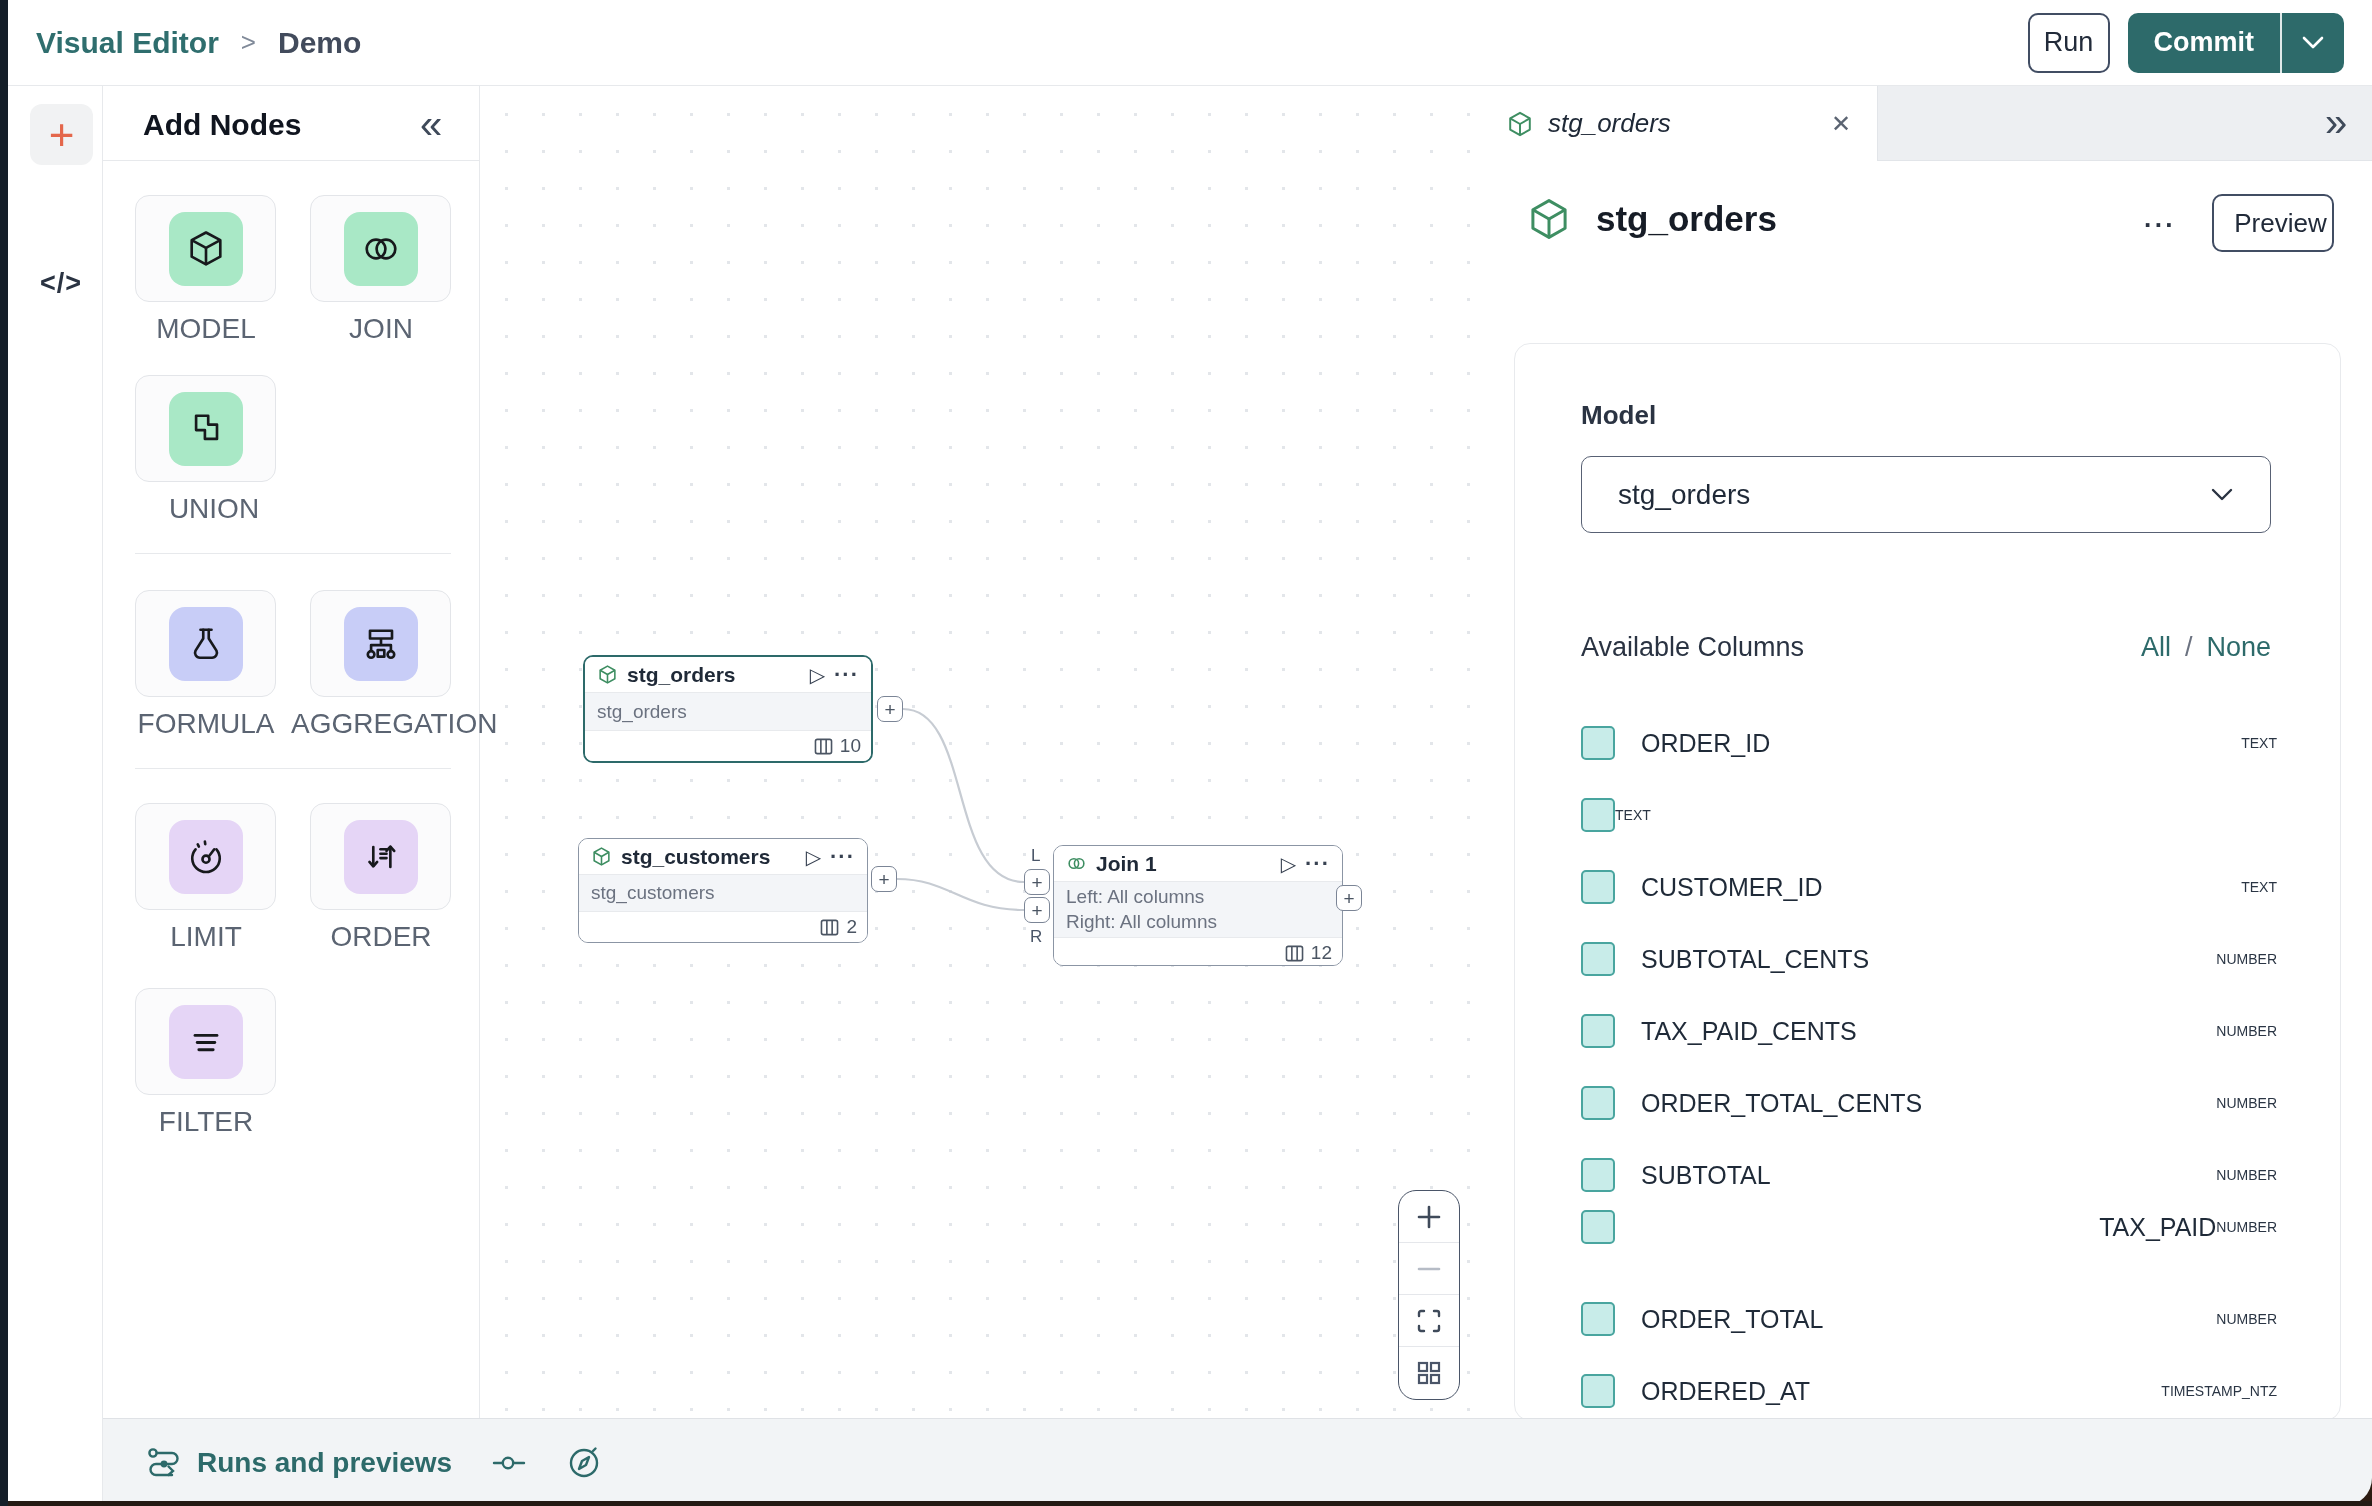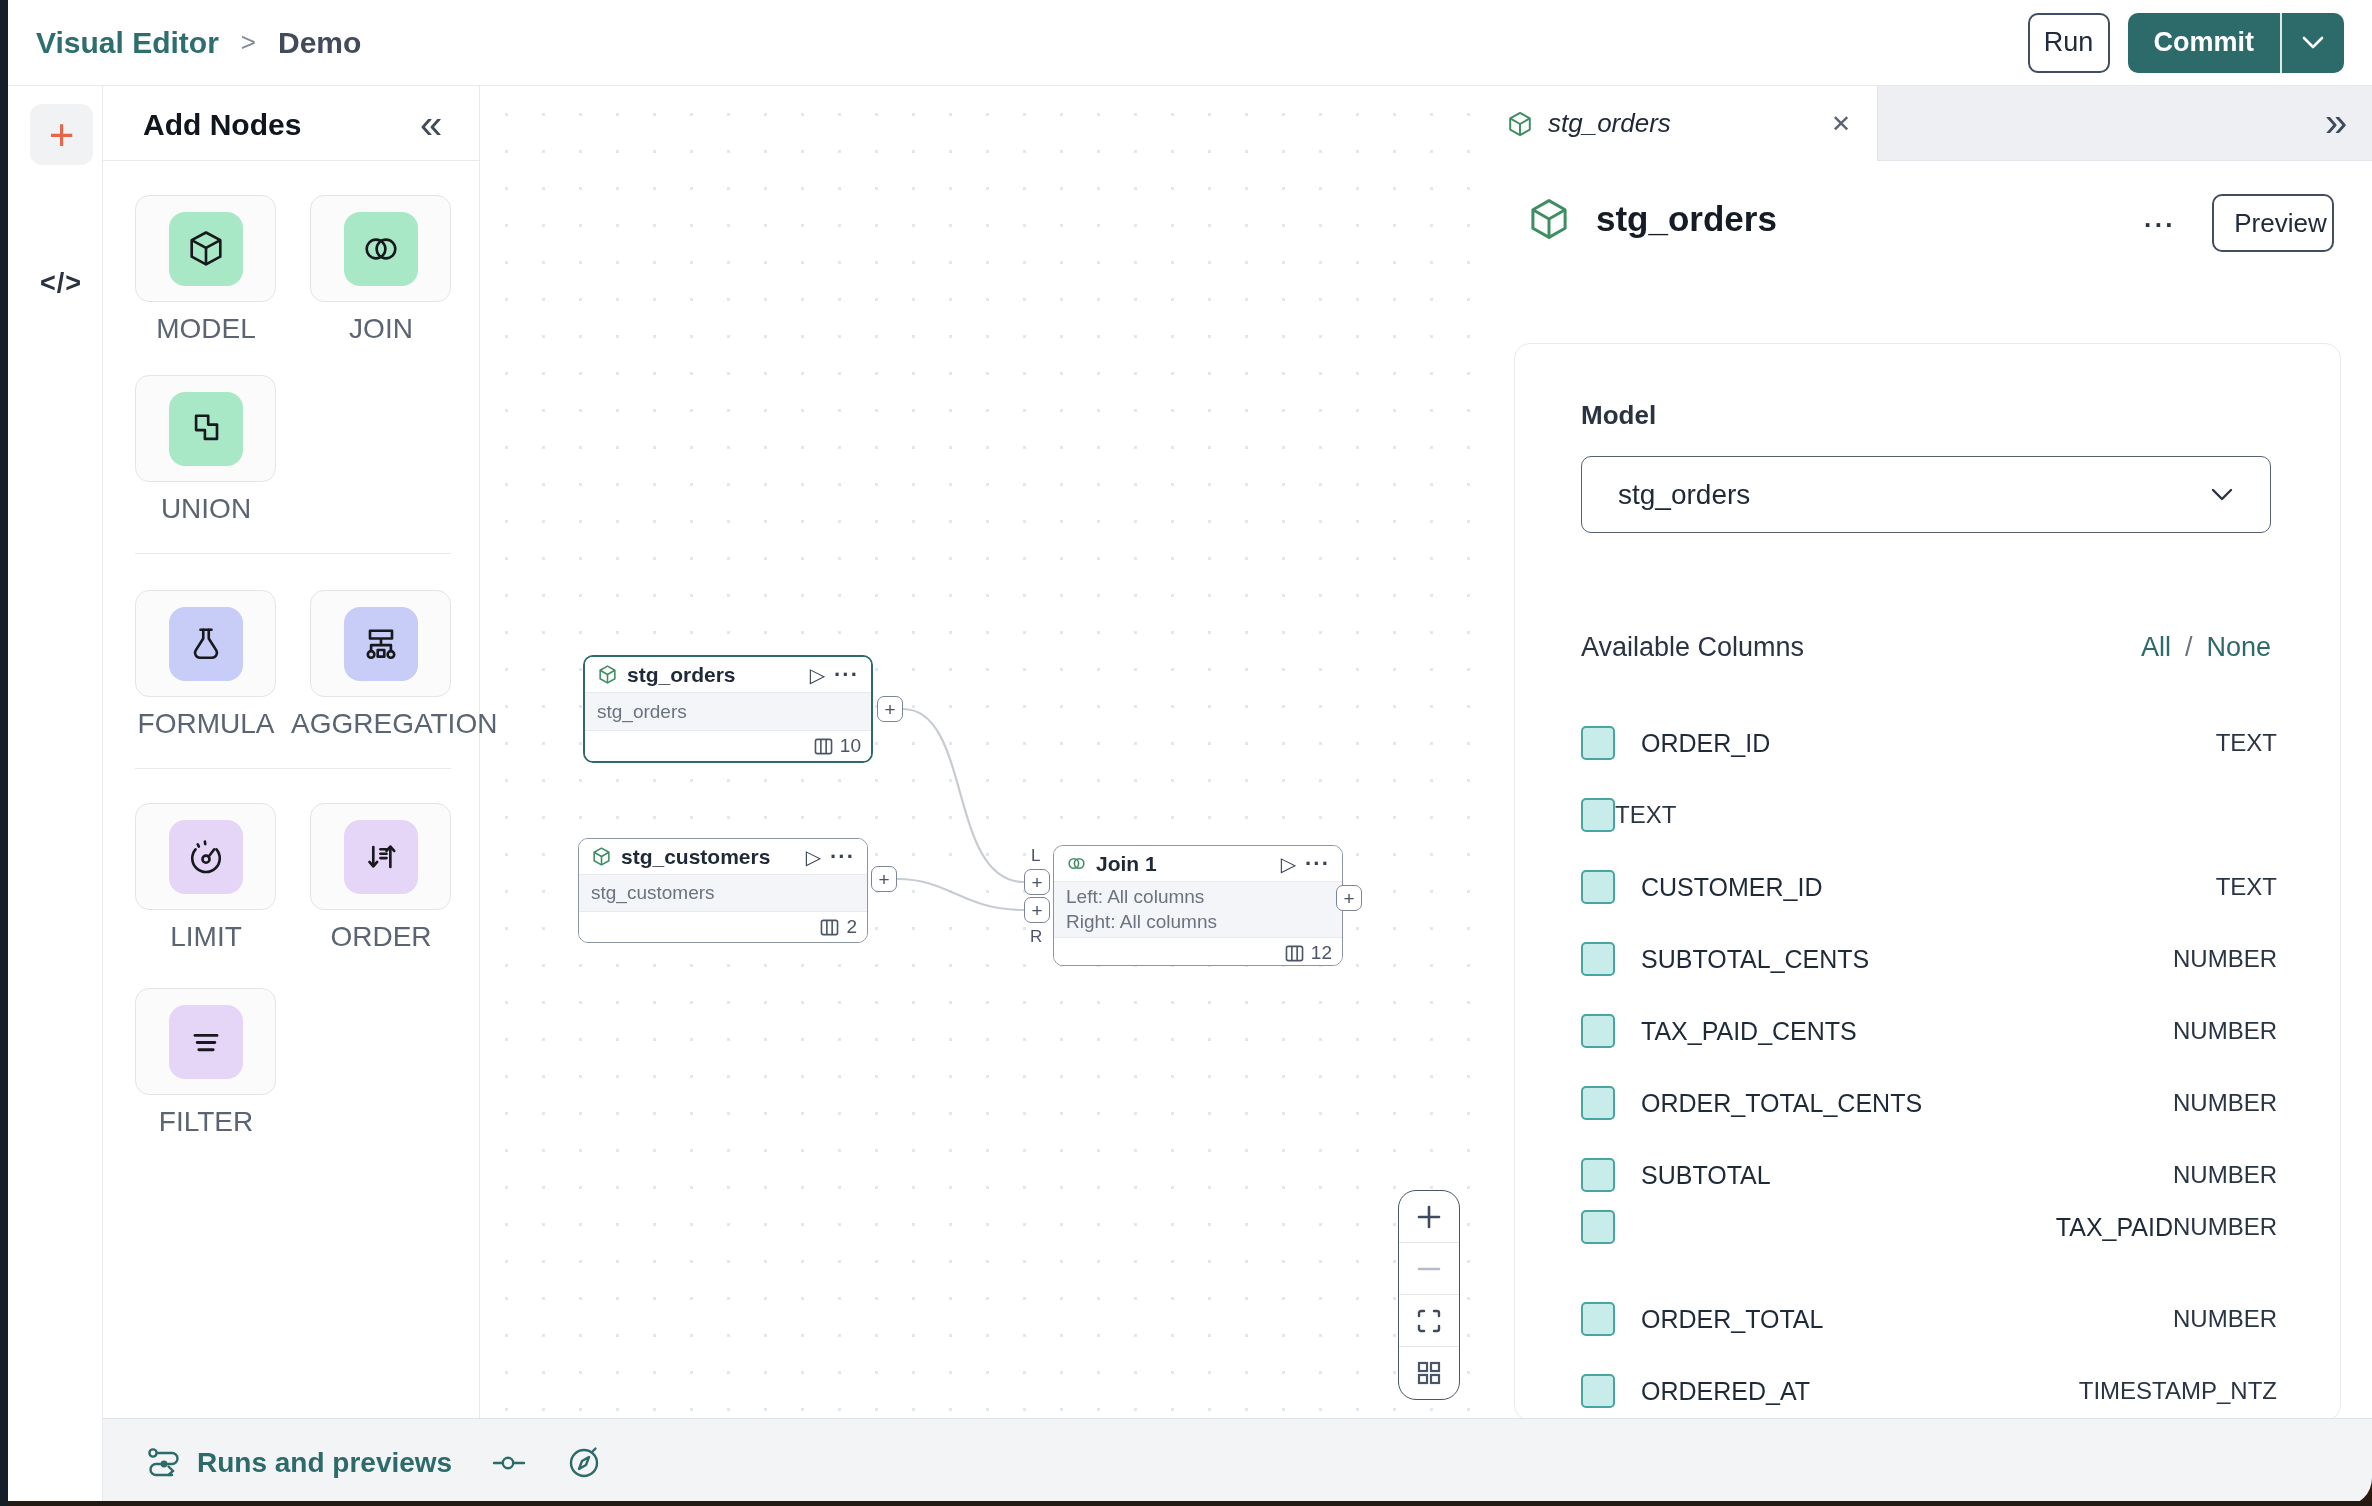--- a/index.html
+++ b/index.html
@@ -72,21 +72,21 @@
   .model-label { left:66px; top:56px; font-size:26px; font-weight:700; color:#2a3342; }
   .model-select { left:66px; top:112px; width:690px; height:77px; border:1.8px solid #586174; border-radius:10px; background:#fff; display:flex; align-items:center; padding:0 36px; }
   .model-value { font-size:28px; color:#1f2937; flex:1; }
   .cols-head { left:66px; top:288px; width:690px; display:flex; align-items:baseline; }
   .cols-title { font-size:27px; font-weight:400; color:#2a3342; flex:1; }
   .link-teal { font-size:27px; color:#2d6a6a; }
   .slash { font-size:27px; color:#6b7280; margin:0 14px; }
   .col-row { left:66px; width:696px; height:72px; display:flex; align-items:center; }
   .checkbox { width:34px; height:34px; border:2px solid #49a59f; border-radius:5px; background:#c8ece9; flex:none; }
   .col-name { font-size:25px; color:#1f2a38; font-weight:500; margin-left:26px; flex:1; }
-  .col-type { font-size:24px; color:#2a3544; }
+  .col-type { font-size:14px; color:#2a3544; }
 
   
   .bottombar { left:103px; top:1418px; width:2269px; height:88px; background:#f2f4f6; border-top:1px solid #dfe2e6; display:flex; align-items:center; padding:0 44px; gap:40px; z-index:20; border-bottom-right-radius:28px; }
   .runs-group { display:flex; align-items:center; gap:16px; }
   .runs-label { font-size:28px; font-weight:600; color:#2d6a6a; }
   svg { display:block; }
 </style>
 </head>
 <body>
 
@@ -146,21 +146,21 @@
   </div>
   <div class="abs card-label" style="left:188px; top:227px;">JOIN</div>
 
   <div class="abs node-card" style="left:32px; top:289px;">
     <div class="tile tile-green">
       <svg width="44" height="44" viewBox="0 0 40 40">
         <path d="M11 8 h11 v8 h8 v13 h-11 v-8 h-8 z" fill="none" stroke="#17191c" stroke-width="2.4" stroke-linejoin="round"></path>
       </svg>
     </div>
   </div>
-  <div class="abs card-label" style="left:13px; top:407px;">UNION</div>
+  <div class="abs card-label" style="left:21px; top:407px;">UNION</div>
 
   <div class="abs add-divider" style="left:32px; width:316px; top:467px;"></div>
 
   <div class="abs node-card" style="left:32px; top:504px;">
     <div class="tile tile-indigo">
       <svg width="44" height="44" viewBox="0 0 40 40">
         <g fill="none" stroke="#17191c" stroke-width="2.4" stroke-linecap="round" stroke-linejoin="round">
           <line x1="15" y1="7" x2="25" y2="7"></line>
           <path d="M17.5 7 v8 L10.5 26 a4.5 4.5 0 0 0 4 6.5 h11 a4.5 4.5 0 0 0 4 -6.5 L22.5 15 v-8"></path>
         </g>

